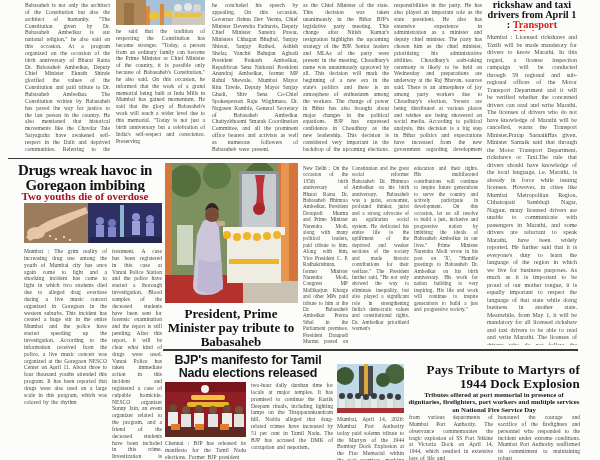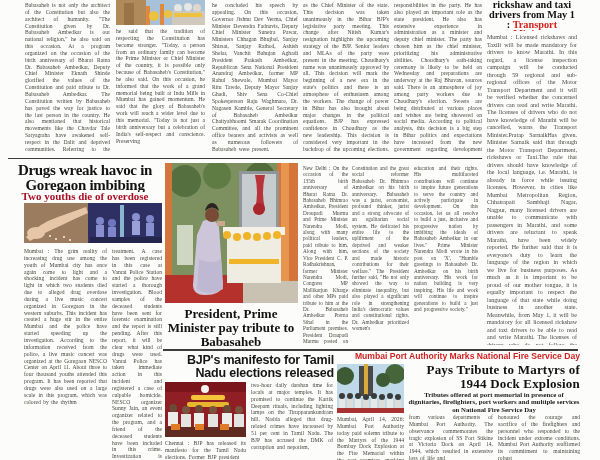--- a/index.html
+++ b/index.html
@@ -11,21 +11,21 @@
   .abs{position:absolute;overflow:hidden;}
   .body-col{
     font-size:5.6px;line-height:6.85px;text-align:justify;
     color:#474743;word-spacing:1px;
   }
   .body-col-sm{font-size:5.2px;line-height:6.4px;}
   .body-col-lg{font-size:6px;line-height:7.5px;}
   .rule{position:absolute;background:#3c3c3c;}
   
   .h-serif{font-family:"Liberation Serif",serif;font-weight:bold;color:#121212;text-align:center;}
-  .h-sans{font-family:"Liberation Sans",sans-serif;font-weight:bold;color:#151515;text-align:right;}
+  .h-sans{font-family:"Liberation Sans",sans-serif;font-weight:bold;color:#151515;text-align:center;}
   .h-drugs{font-size:15px;line-height:14.5px;letter-spacing:-0.3px;}
   .h-drugs-sub{font-size:11px;line-height:10px;color:#ab0f26;}
   .h-tribute{font-size:13px;line-height:14px;}
   .h-bjp{font-size:12.5px;line-height:12.5px;letter-spacing:-0.2px;}
   .h-port{font-size:13px;line-height:13.5px;letter-spacing:0.2px;text-align:right;}
   .h-port-sub{font-size:6.8px;line-height:7.4px;color:#1c1c1c;}
   .h-rickshaw{font-size:10.3px;line-height:9.8px;}
   .h-rickshaw .red{color:#d8201c;}
   .kicker{font-size:8.6px;line-height:9px;color:#ce1f22;white-space:nowrap;}
   .photo{position:absolute;overflow:hidden;}
@@ -55,21 +55,21 @@
     </svg>
   </div>
   <div class="abs body-col" style="left:116px;top:28px;width:89px;height:125px;">he said that the tradition of respecting the Constitution has become stronger. "Today, a person from an ordinary family can become the Prime Minister or Chief Minister of the country, it is possible only because of Babasaheb's Constitution," he also said. On this occasion, he informed that the work of a grand memorial being built at Indu Mills in Mumbai has gained momentum. He said that the glory of Babasaheb's work will reach a wider level due to this memorial. "Today is not just a birth anniversary but a celebration of India's self-respect and conscience. Preserving</div>
 
   <div class="abs body-col" style="left:212px;top:2px;width:86px;height:151px;">he concluded his speech by appealing. On this occasion, Governor Jishnu Dev Verma, Chief Minister Devendra Fadnavis, Deputy Chief Minister Sunetra Pawar, Ministers Chhagan Bhujbal, Sanjay Shirsat, Sanjay Rathod, Ashish Shelar, Vanchit Bahujan Aghadi President Prakash Ambedkar, Republican Sena National President Anandraj Ambedkar, former MP Rahul Shewale, Mumbai Mayor Ritu Tawde, Deputy Mayor Sanjay Ghadi, Shiv Sena Co-Chief Spokesperson Raju Waghmare, Dr. Nagasen Kamble, General Secretary of Babasaheb Ambedkar Chaityabhoomi Smarak Coordination Committee, and all the prominent office bearers and activists as well as numerous followers of Babasaheb were present.</div>
 
   <div class="abs body-col" style="left:303px;top:2px;width:86px;height:151px;">as the Chief Minister of the state. This decision was taken unanimously in the Bihar BJP's legislative party meeting. This change after Nitish Kumar's resignation highlights the upcoming strategy of the BJP. Senior leaders and MLAs of the party were present in the meeting. Choudhary's name was unanimously approved by all. This decision will mark the beginning of a new era in the state's politics and there is an atmosphere of enthusiasm among the workers. The change of power in Bihar has also brought about major changes in the political equations. BJP has expressed confidence in Choudhary as the new leadership. This decision is considered very important in the backdrop of the upcoming elections. There is a lot of discussion about this in political circles.</div>
   <div class="abs body-col" style="left:394px;top:2px;width:88px;height:151px;">responsibilities in the party. He has also played an important role as the state president. He also has extensive experience in administration as a minister and deputy chief minister. The party has chosen him as the chief minister, prioritizing his administrative abilities. Choudhary's oath-taking ceremony is likely to be held on Wednesday and preparations are underway at the Raj Bhavan, sources said. There is an atmosphere of joy among party workers due to Choudhary's election. Sweets are being distributed at various places and wishes are being showered on social media. According to political analysts, this decision is a big step in Bihar politics and expectations have increased from the new government regarding development and good governance.</div>
 
   <div class="abs h-serif h-rickshaw" style="left:487px;top:0;width:90px;height:31px;">
-    <span>rickshaw and taxi drivers from May 1 :</span>
+    <span>rickshaw and taxi drivers from April 1 :</span>
     <span class="red">Transport Minister</span>
   </div>
   <div class="abs body-col body-col-lg" style="left:487px;top:34px;width:90px;height:311px;">Mumbai : Licensed rickshaws and TaxiIt will be made mandatory for drivers to know Marathi. In this regard, a license inspection campaign will be conducted through 59 regional and sub-regional offices of the Motor Transport Department and it will be verified whether the concerned drivers can read and write Marathi. The licenses of drivers who do not have knowledge of Marathi will be cancelled, warns the Transport Minister.Pratap SarnaikHas given. Minister Sarnaik said that through the Motor Transport Department, rickshaws or Taxi.The rule that drivers should have knowledge of the local language, i.e. Marathi, is already in force while issuing licenses. However, in cities like Mumbai Metropolitan Region, Chhatrapati Sambhaji Nagar, Nagpur, many licensed drivers are unable to communicate with passengers in Marathi, and some drivers are reluctant to speak Marathi, have been widely reported. He further said that it is everyone's duty to learn the language of the region in which we live for business purposes. As much as it is important to be proud of our mother tongue, it is equally important to respect the language of that state while doing business in another state. Meanwhile, from May 1, it will be mandatory for all licensed rickshaw and taxi drivers to be able to read and write Marathi. The licenses of drivers who do not follow the rules will be cancelled. Also, strict action will be taken against transport officials who ignore the rules and issue licenses incorrectly, Minister Sarnaik also clarified.</div>
 
   <div class="rule" style="left:8px;top:158px;width:474px;height:1px;"></div>
 
   <div class="abs h-serif h-drugs" style="left:8px;top:163px;width:154px;height:29px;">Drugs wreak havoc in Goregaon imbibing</div>
   <div class="abs h-serif h-drugs-sub" style="left:8px;top:191px;width:154px;height:11px;">Two youths die of overdose</div>
 
   <div class="photo" style="left:24px;top:203px;width:138px;height:40px;">
@@ -162,21 +162,20 @@
         <rect x="69" y="32" width="10" height="13" fill="#e4e4e0"></rect>
       <rect x="0" y="45" width="81" height="10" fill="#5e2a22"></rect>
       <rect x="6" y="42" width="9" height="6" fill="#e07b28"></rect>
         <rect x="30" y="42" width="9" height="6" fill="#e07b28"></rect>
       <rect x="55" y="42" width="9" height="6" fill="#e07b28"></rect>
     </svg>
   </div>
   <div class="abs body-col" style="left:165px;top:440px;width:81px;height:20px;">Chennai : BJP has released its manifesto for the Tamil Nadu elections. Former BJP president</div>
   <div class="abs body-col" style="left:251px;top:382px;width:82px;height:78px;">two-hour daily darshan time for locals at major temples. It has promised to continue the Kartik Deepam rituals, including lighting lamps on the Tirupparankundram hill. Nadda alleged that drug-related crimes have increased by 51 per cent in Tamil Nadu. The BJP has accused the DMK of corruption and nepotism,</div>
 
-  <div class="abs h-sans kicker" style="left:337px;top:352px;width:243px;height:10px;">Mumbai Port Authority Marks National Fire Service Day</div>
 
   <div class="photo" style="left:337px;top:364px;width:67px;height:49px;">
     <svg width="67" height="49" viewBox="0 0 67 49">
       <rect width="67" height="49" fill="#bfd9e8"></rect>
       <circle cx="8" cy="12" r="9" fill="#3d5a34"></circle>
         <circle cx="58" cy="10" r="10" fill="#46653b"></circle>
       <circle cx="46" cy="16" r="7" fill="#3d5a34"></circle>
       <rect x="22" y="2" width="14" height="30" fill="#4a4a48"></rect>
       <rect x="27" y="0" width="4" height="32" fill="#d9a93c"></rect>
       <circle cx="5" cy="32" r="3" fill="#3a3a3a"></circle>

